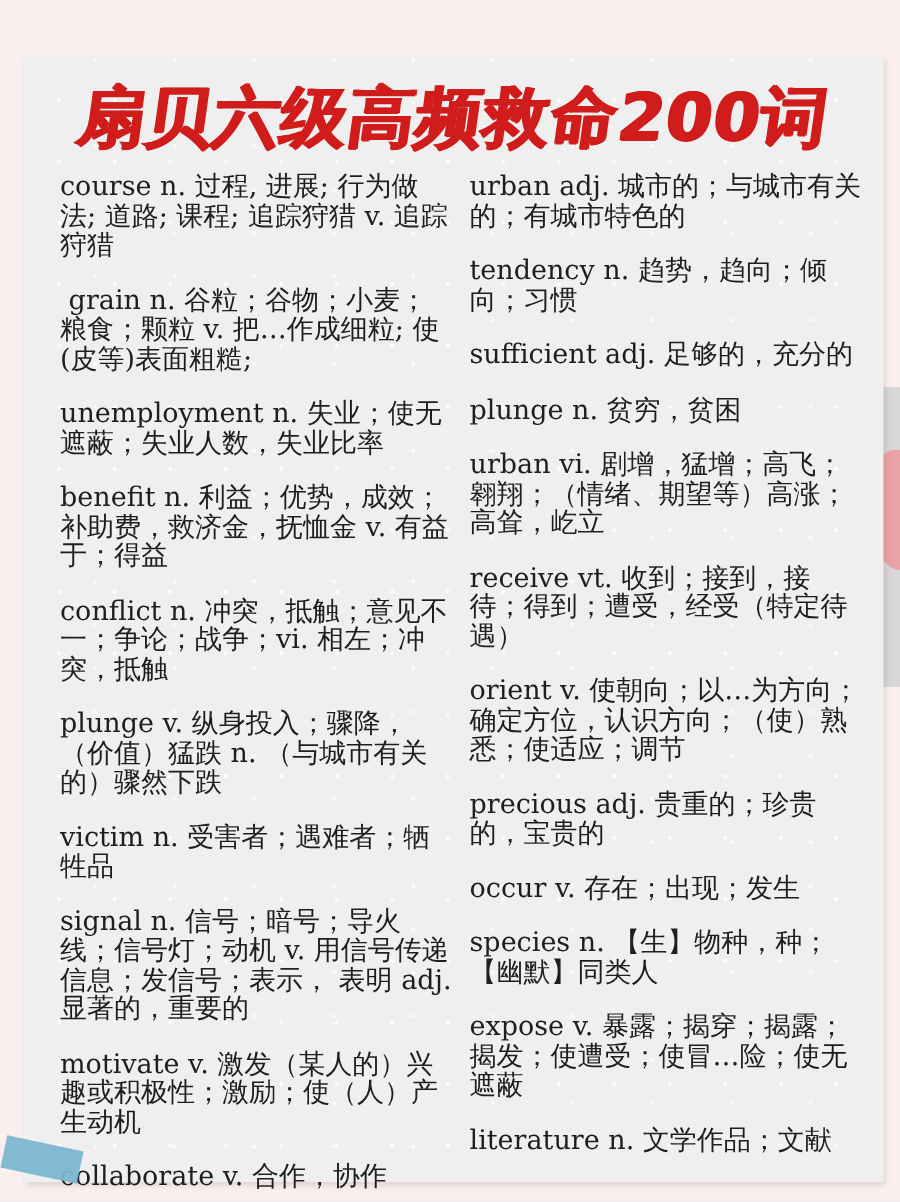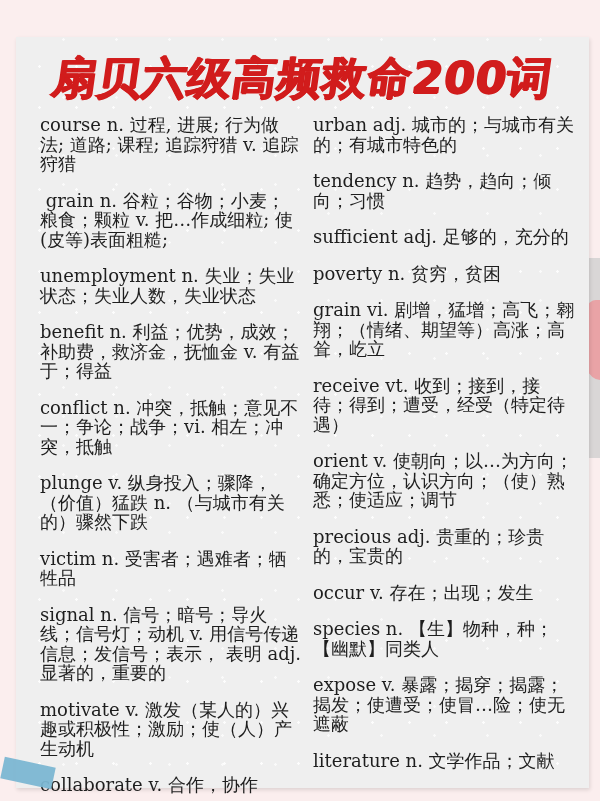--- a/index.html
+++ b/index.html
@@ -52,36 +52,36 @@
 
 <div class="bg-shape"></div>
 <div class="bg-pink"></div>
 
 <div class="card">
   <div class="title">扇贝六级高频救命200词</div>
 
   <div class="col left">
     <p class="entry">course n. 过程, 进展; 行为做法; 道路; 课程; 追踪狩猎 v. 追踪狩猎</p>
     <p class="entry" style="white-space:pre-wrap"> grain n. 谷粒；谷物；小麦；粮食；颗粒 v. 把…作成细粒; 使(皮等)表面粗糙;</p>
-    <p class="entry">unemployment n. 失业；失业状态；失业人数，失业状态</p>
+    <p class="entry">unemployment n. 失业；使无遮蔽；失业人数，失业比率</p>
     <p class="entry">benefit n. 利益；优势，成效；补助费，救济金，抚恤金 v. 有益于；得益</p>
     <p class="entry">conflict n. 冲突，抵触；意见不一；争论；战争；vi. 相左；冲突，抵触</p>
     <p class="entry">plunge v. 纵身投入；骤降，（价值）猛跌 n. （与城市有关的）骤然下跌</p>
     <p class="entry">victim n. 受害者；遇难者；牺牲品</p>
     <p class="entry">signal n. 信号；暗号；导火线；信号灯；动机 v. 用信号传递信息；发信号；表示， 表明 adj. 显著的，重要的</p>
     <p class="entry">motivate v. 激发（某人的）兴趣或积极性；激励；使（人）产生动机</p>
     <p class="entry">collaborate v. 合作，协作</p>
   </div>
 
   <div class="col right">
     <p class="entry">urban adj. 城市的；与城市有关的；有城市特色的</p>
     <p class="entry">tendency n. 趋势，趋向；倾向；习惯</p>
     <p class="entry">sufficient adj. 足够的，充分的</p>
-    <p class="entry">poverty n. 贫穷，贫困</p>
-    <p class="entry">grain vi. 剧增，猛增；高飞；翱翔；（情绪、期望等）高涨；高耸，屹立</p>
+    <p class="entry">plunge n. 贫穷，贫困</p>
+    <p class="entry">urban vi. 剧增，猛增；高飞；翱翔；（情绪、期望等）高涨；高耸，屹立</p>
     <p class="entry">receive vt. 收到；接到，接待；得到；遭受，经受（特定待遇）</p>
     <p class="entry">orient v. 使朝向；以…为方向；确定方位，认识方向；（使）熟悉；使适应；调节</p>
     <p class="entry">precious adj. 贵重的；珍贵的，宝贵的</p>
     <p class="entry">occur v. 存在；出现；发生</p>
     <p class="entry">species n. 【生】物种，种；【幽默】同类人</p>
     <p class="entry">expose v. 暴露；揭穿；揭露；揭发；使遭受；使冒…险；使无遮蔽</p>
     <p class="entry">literature n. 文学作品；文献</p>
   </div>
 </div>
 

